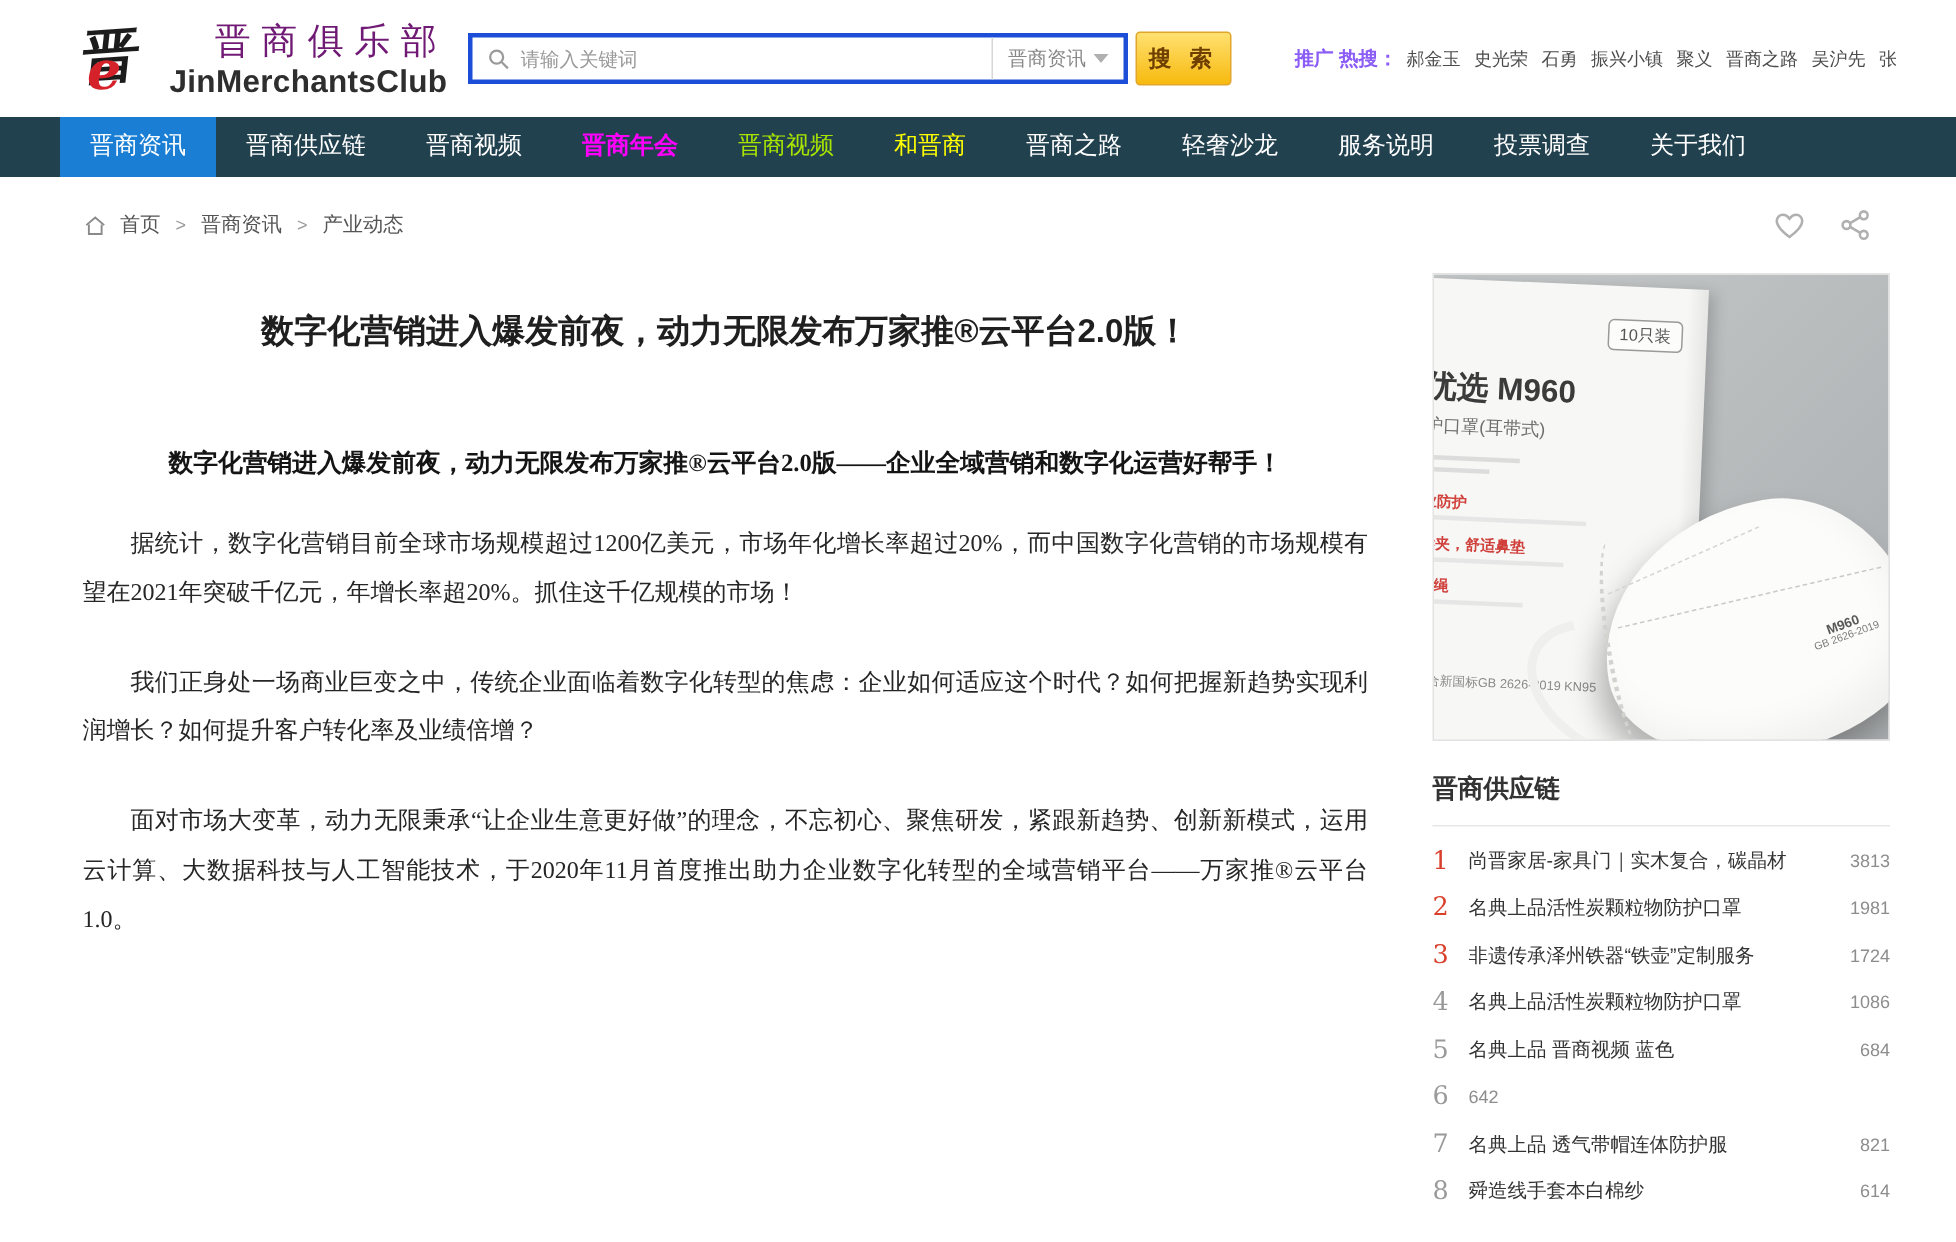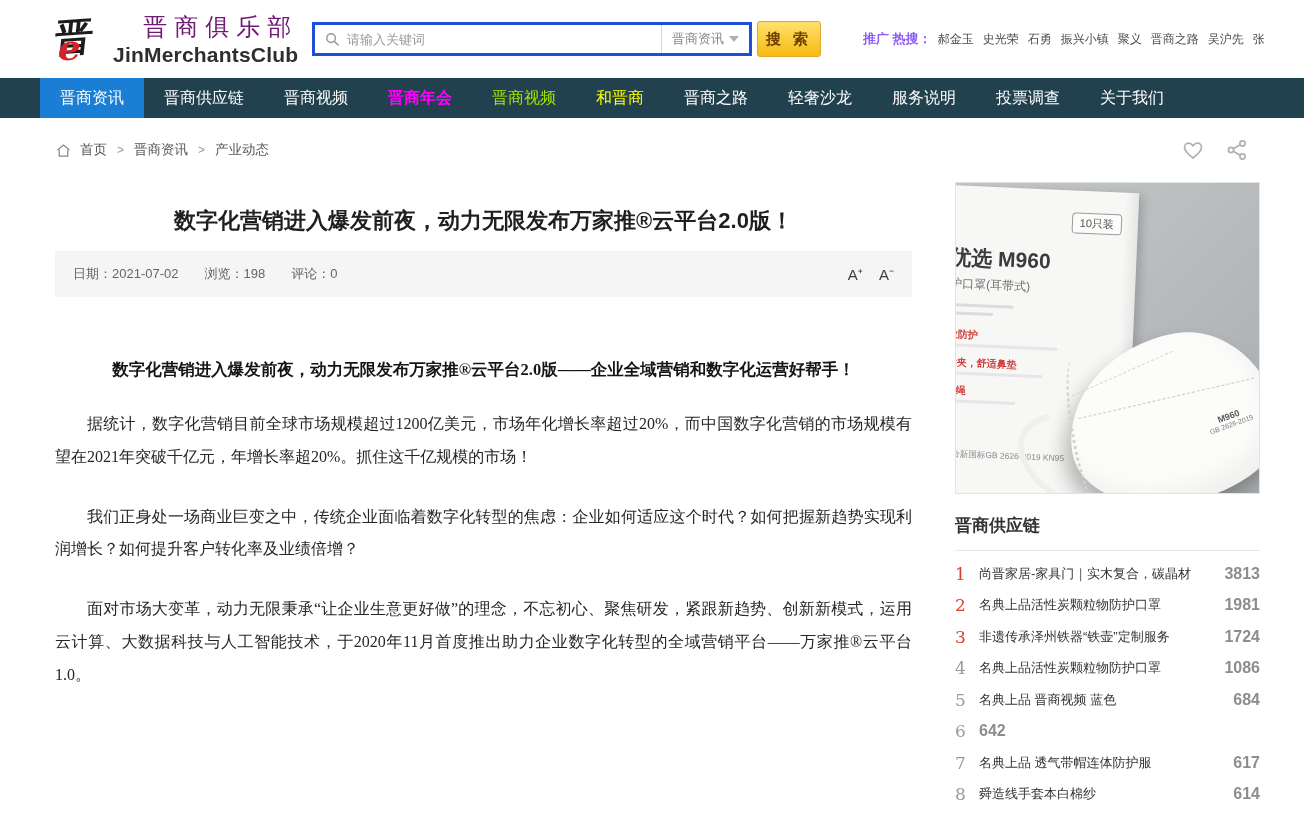--- a/index.html
+++ b/index.html
@@ -81,21 +81,21 @@
   .mask-model { font-size:9px; font-weight:bold; }
   .mask-std { font-size:7px; color:#7a7a7a; }
   .loop { position:absolute; left:58px; top:236px; width:130px; height:86px; border:6px solid #efefed; border-top-color:transparent; border-right-color:transparent; border-radius:50%; transform:rotate(28deg); }
 
   
   .rank-title { margin-top:20px; font-size:17px; font-weight:bold; color:#333; padding-bottom:13px; border-bottom:1px solid #e7e7e7; }
   .rank-list { margin-top:7px; }
   .rank-row { display:flex; align-items:center; height:31.5px; cursor:pointer; }
   .rank-num { width:24px; flex:none; font-family:"DejaVu Serif", serif; font-size:17px; color:#9a9a9a; }
   .rank-text { flex:1; font-size:13px; color:#333; white-space:nowrap; overflow:hidden; margin-right:8px; }
-  .rank-count { flex:none; font-size:16px; color:#8d8d8d;font-weight:bold; }
+  .rank-count { flex:none; font-size:12px; color:#8d8d8d; }
 </style>
 </head>
 <body>
 
 <div class="page">
 
   <div class="container header">
     <div class="logo">
       <div class="logo-mark">
         <span class="logo-jin">晋</span>
@@ -178,29 +178,20 @@
           <line x1="8.4" y1="13.3" x2="15.2" y2="17.3"></line>
       </svg>
     </div>
   </div>
 
   <div class="container main">
 
     <div class="article">
       <h1 class="art-title">数字化营销进入爆发前夜，动力无限发布万家推®云平台2.0版！</h1>
 
-      <div class="meta-bar">
-        <span class="m">日期：2021-07-02</span>
-        <span class="m">浏览：198</span>
-        <span class="m">评论：0</span>
-        <div class="font-ctl">
-          <span>A⁺</span>
-          <span>A⁻</span>
-        </div>
-      </div>
 
 
       <div class="sec-heading">数字化营销进入爆发前夜，动力无限发布万家推®云平台2.0版——企业全域营销和数字化运营好帮手！</div>
 
       <p class="art-p">据统计，数字化营销目前全球市场规模超过1200亿美元，市场年化增长率超过20%，而中国数字化营销的市场规模有望在2021年突破千亿元，年增长率超20%。抓住这千亿规模的市场！</p>
       <p class="art-p">我们正身处一场商业巨变之中，传统企业面临着数字化转型的焦虑：企业如何适应这个时代？如何把握新趋势实现利润增长？如何提升客户转化率及业绩倍增？</p>
       <p class="art-p">面对市场大变革，动力无限秉承“让企业生意更好做”的理念，不忘初心、聚焦研发，紧跟新趋势、创新新模式，运用云计算、大数据科技与人工智能技术，于2020年11月首度推出助力企业数字化转型的全域营销平台——万家推®云平台1.0。</p>
     </div>
 
     <div class="side">
@@ -261,21 +252,21 @@
           <span class="rank-text">名典上品 晋商视频 蓝色</span>
           <span class="rank-count">684</span>
         </div>
         <div class="rank-row">
           <span class="rank-num">6</span>
           <span class="rank-count">642</span>
         </div>
         <div class="rank-row">
           <span class="rank-num">7</span>
           <span class="rank-text">名典上品 透气带帽连体防护服</span>
-          <span class="rank-count">617</span>
+          <span class="rank-count">821</span>
         </div>
         <div class="rank-row">
           <span class="rank-num">8</span>
           <span class="rank-text">舜造线手套本白棉纱</span>
           <span class="rank-count">614</span>
         </div>
       </div>
 
     </div>
   </div>

